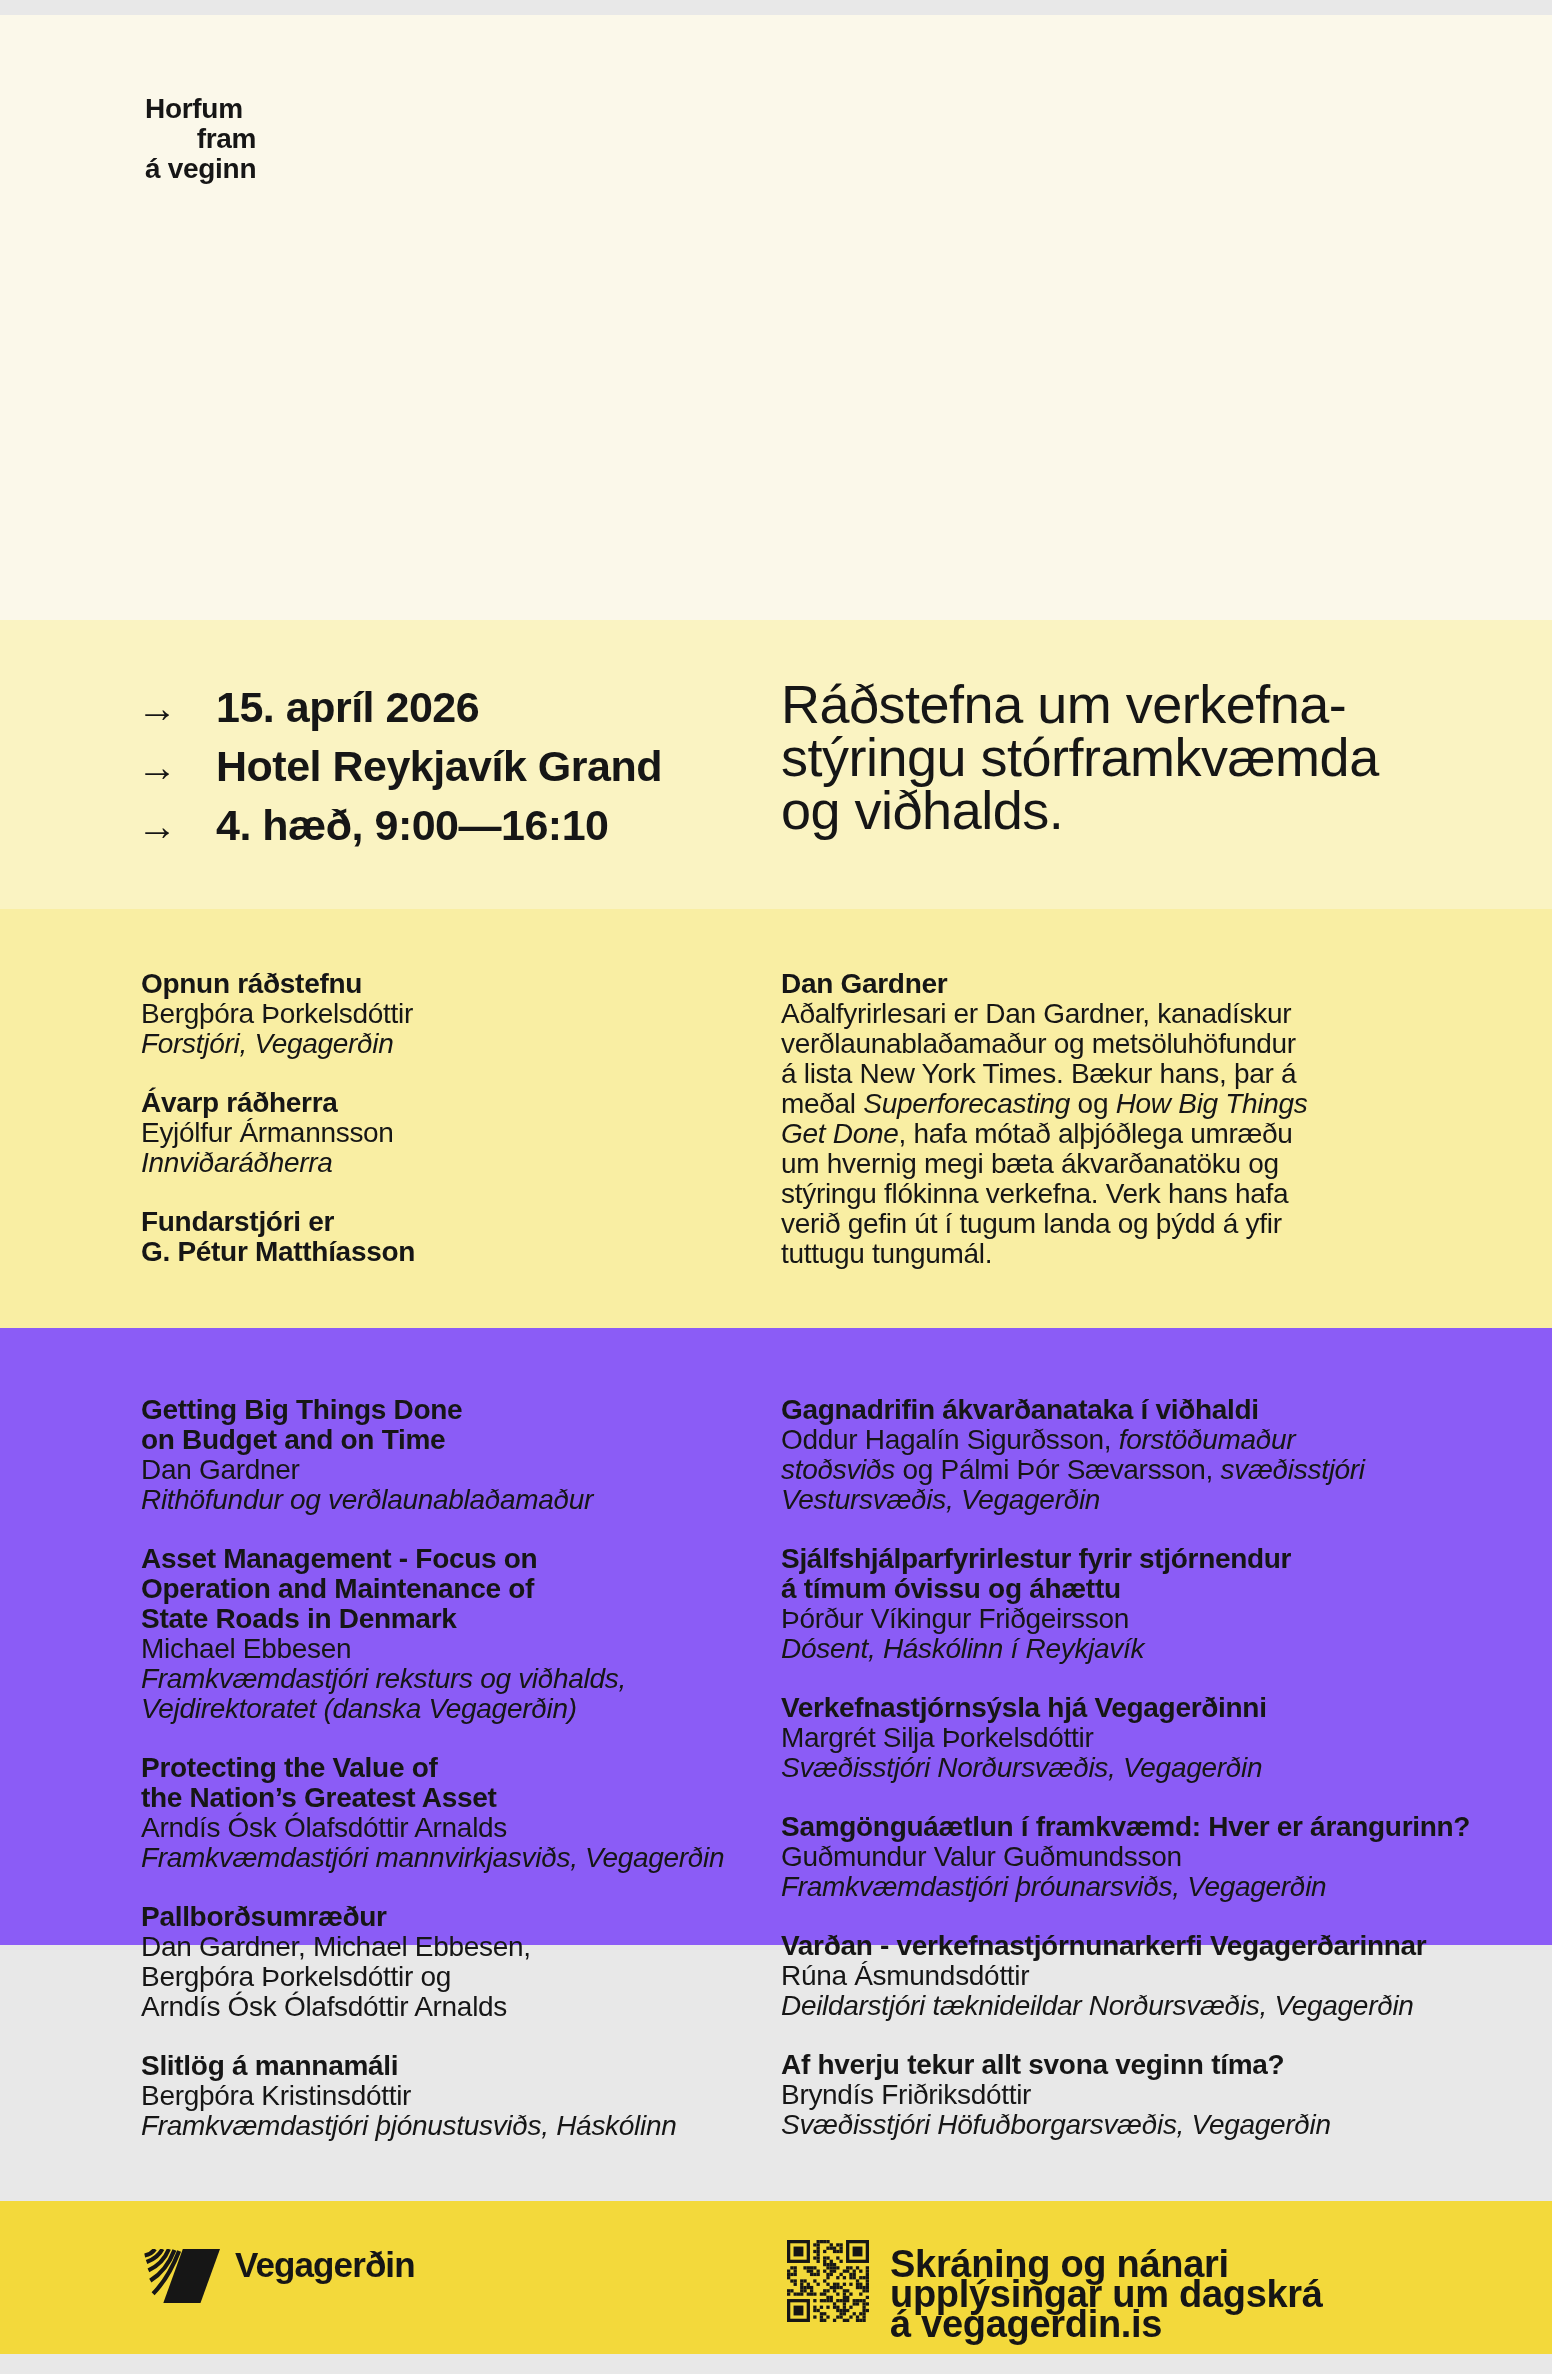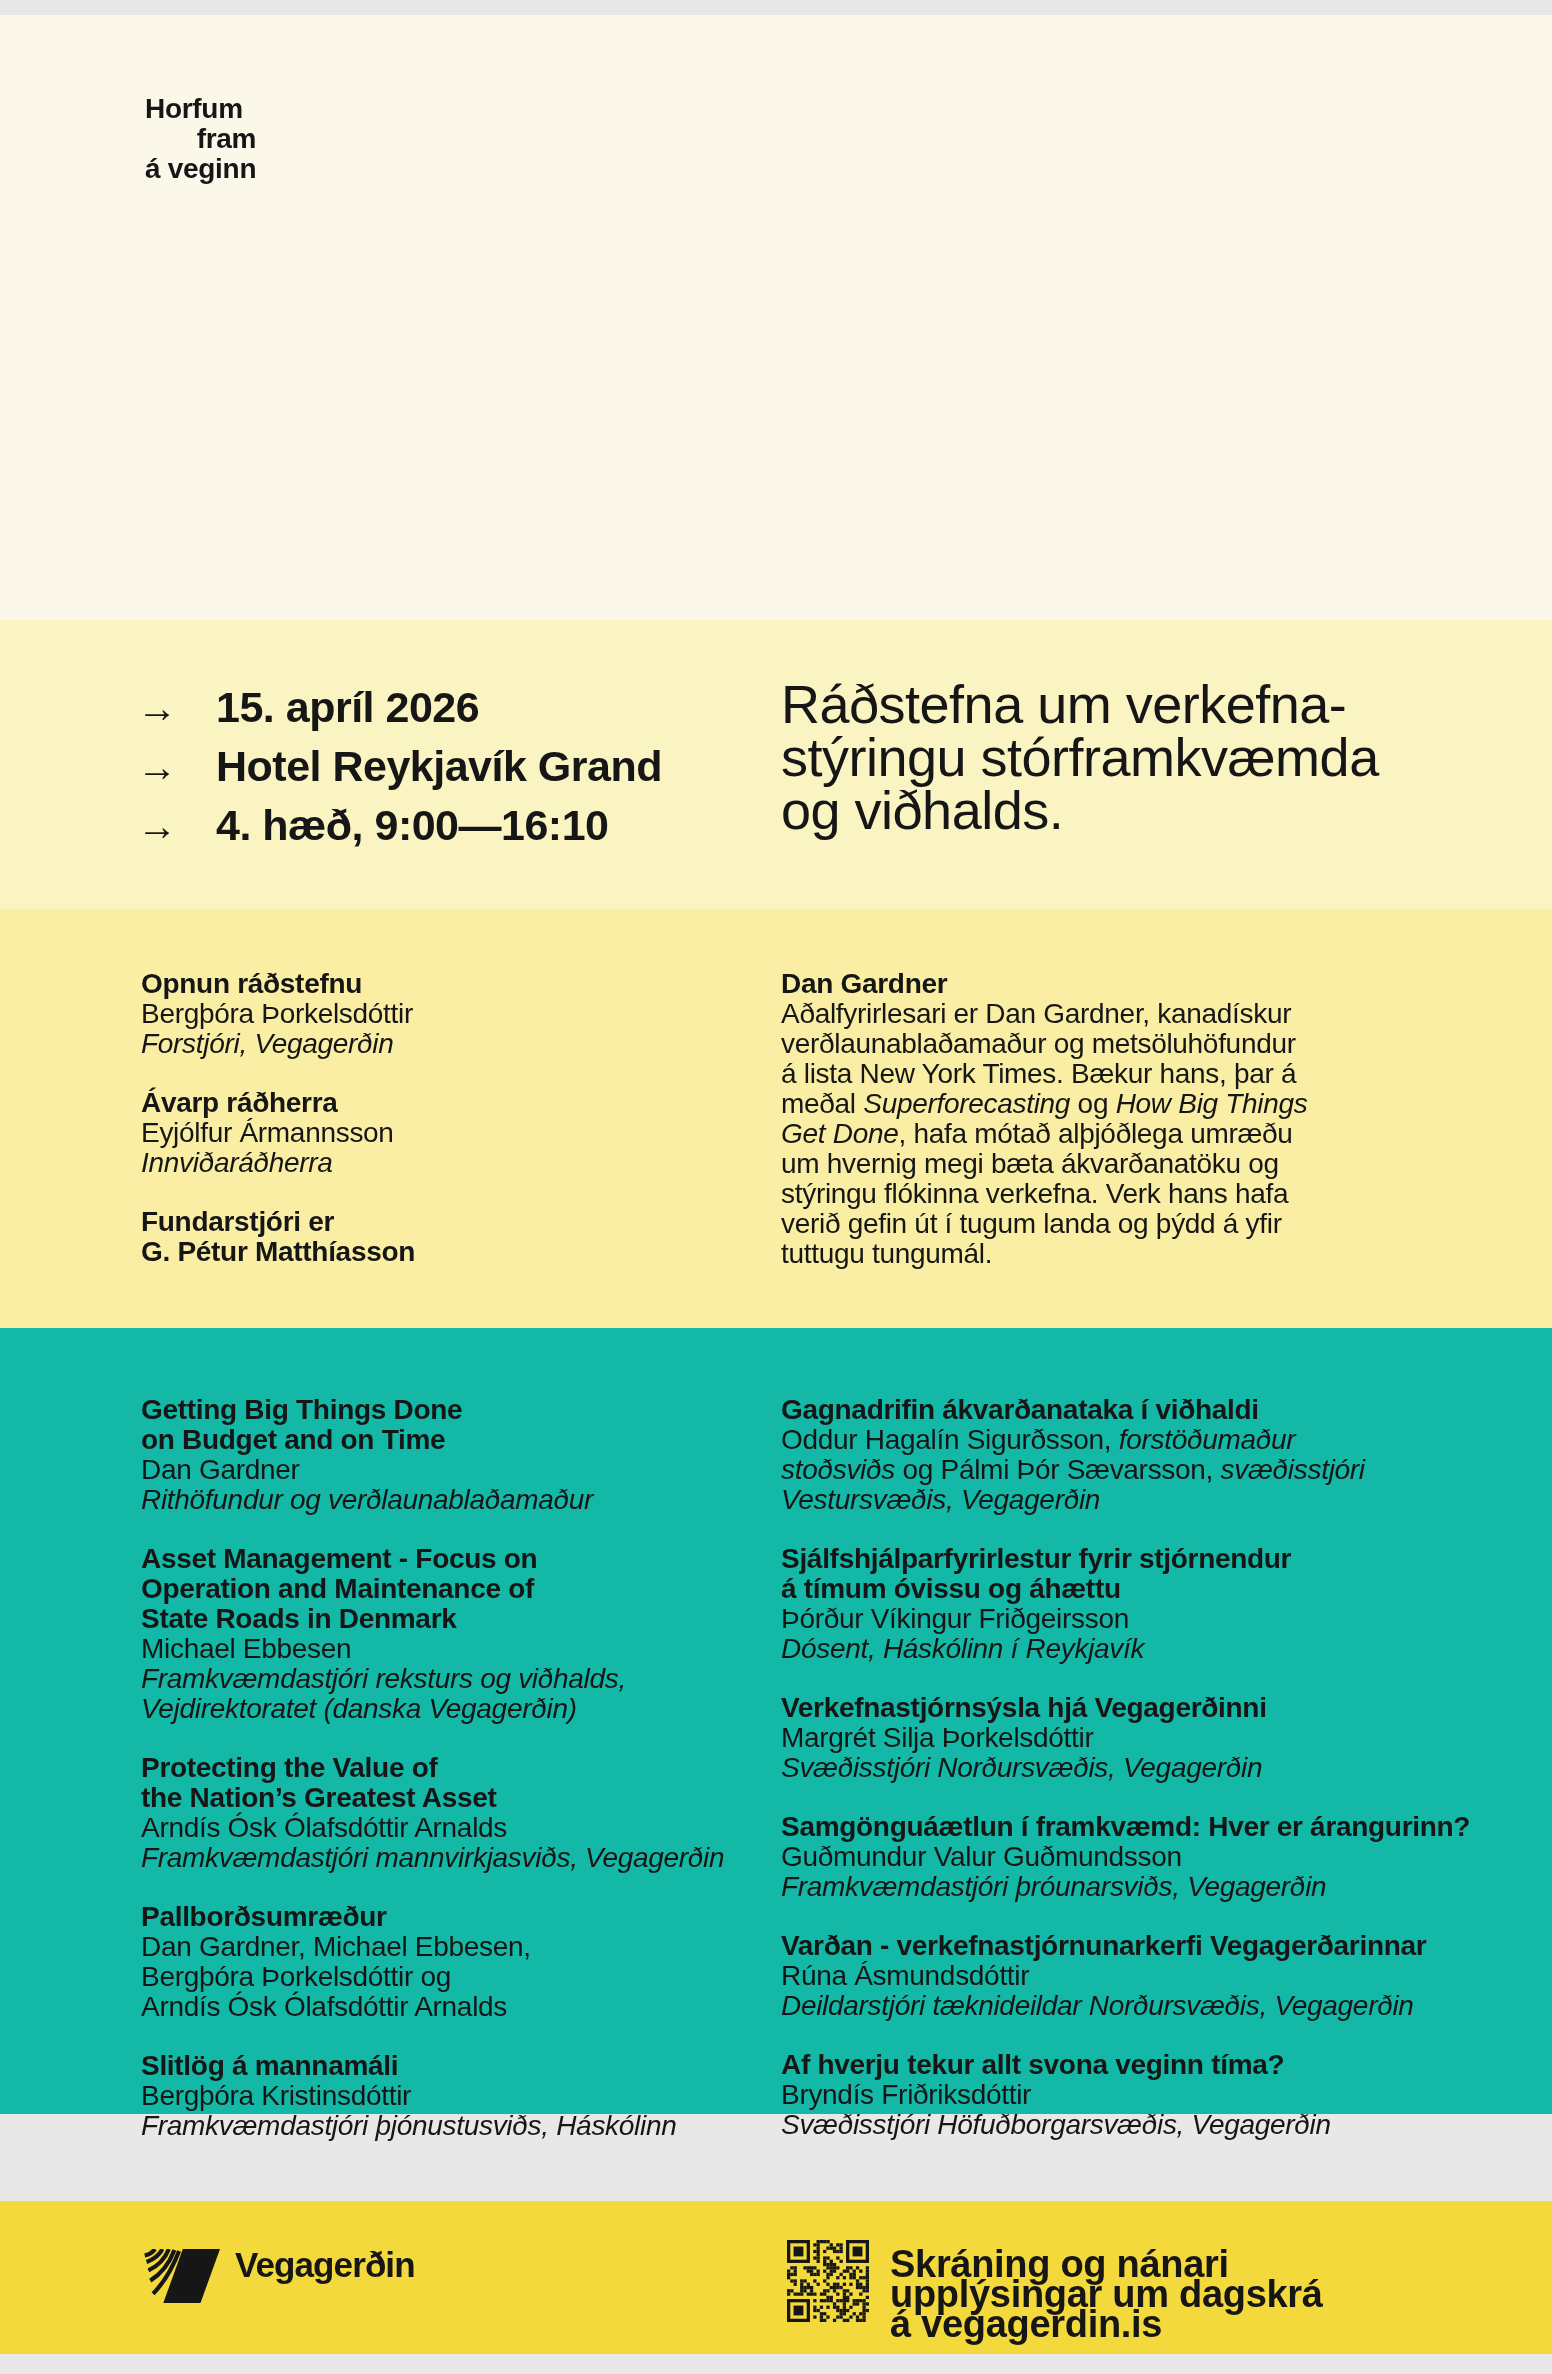--- a/index.html
+++ b/index.html
@@ -15,21 +15,21 @@
 
   .s2{top:620px;height:289px;background:#FAF3C2;}
   .info-list{position:absolute;left:137px;top:58px;font-size:43px;line-height:58px;
     font-weight:700;letter-spacing:-0.5px;}
   .info-row{display:flex;align-items:baseline;}
   .arrow{display:inline-block;width:79px;font-weight:400;font-size:40px;letter-spacing:0;}
   .lead{position:absolute;left:781px;top:58px;font-size:54px;line-height:53px;
     font-weight:400;letter-spacing:-0.5px;}
 
   .s3{top:909px;height:516px;background:#F9EEA3;}
-  .s4{top:1328px;height:786px;background:#14b8a6;}
+  .s4{top:1328px;height:617px;background:#8b5cf6;}
   .col{position:absolute;width:640px;}
   .colL{left:141px;}
   .colR{left:781px;}
   .s3 .col{top:60px;}
   .s4 .col{top:67px;}
   .entry{margin-bottom:29px;}
   .line{font-size:28px;line-height:30px;letter-spacing:-0.3px;white-space:nowrap;}
   .seg-b{font-weight:700;}
   .seg-r{font-weight:400;}
   .seg-i{font-weight:400;font-style:italic;}

